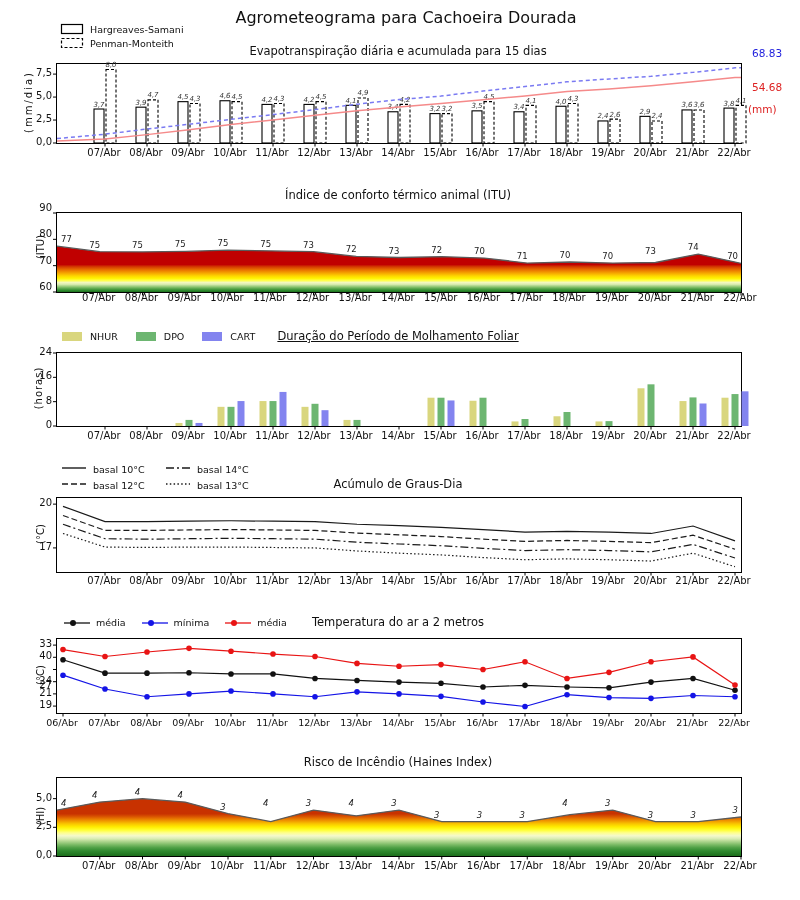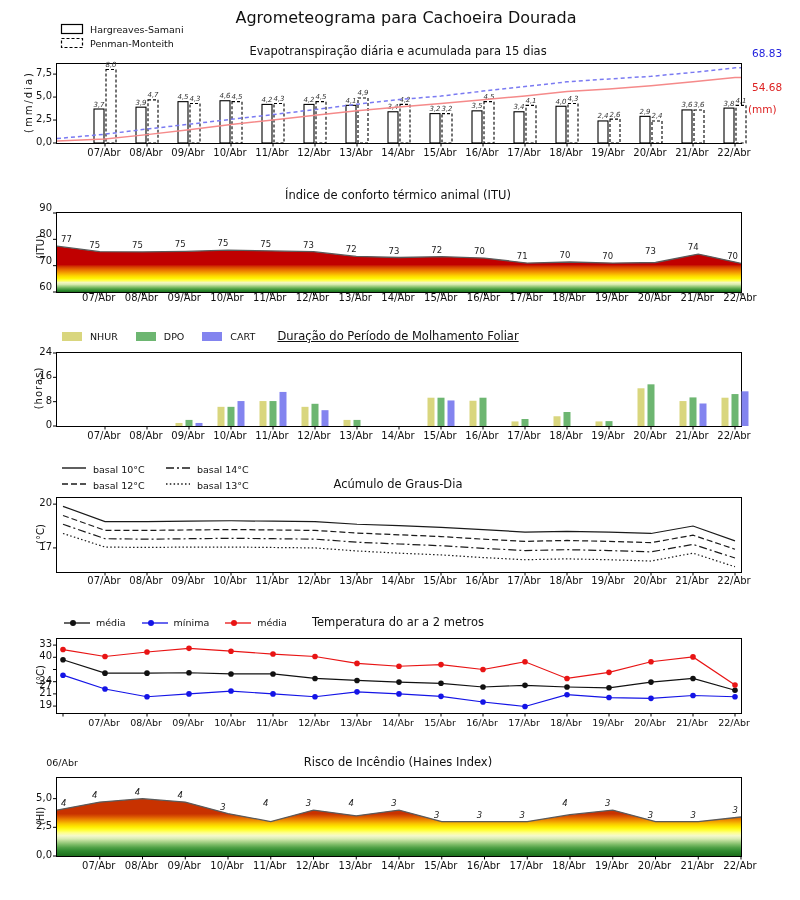--- a/index.html
+++ b/index.html
@@ -560,21 +560,21 @@
           <line x1="426" y1="74" x2="426" y2="77.5" stroke="#000" stroke-width="1"></line>
           <line x1="468" y1="74" x2="468" y2="77.5" stroke="#000" stroke-width="1"></line>
           <line x1="510" y1="74" x2="510" y2="77.5" stroke="#000" stroke-width="1"></line>
           <line x1="552" y1="74" x2="552" y2="77.5" stroke="#000" stroke-width="1"></line>
           <line x1="594" y1="74" x2="594" y2="77.5" stroke="#000" stroke-width="1"></line>
           <line x1="636" y1="74" x2="636" y2="77.5" stroke="#000" stroke-width="1"></line>
           <line x1="678" y1="74" x2="678" y2="77.5" stroke="#000" stroke-width="1"></line>
         </svg>
       </div>
     <div class="xticks" id="xt4">
-        <span style="left: 6px; margin-top: 40px;">06/Abr</span>
+        <span style="left: 6px;">06/Abr</span>
         <span style="left: 48px;">07/Abr</span>
         <span style="left: 90px;">08/Abr</span>
         <span style="left: 132px;">09/Abr</span>
         <span style="left: 174px;">10/Abr</span>
         <span style="left: 216px;">11/Abr</span>
         <span style="left: 258px;">12/Abr</span>
         <span style="left: 300px;">13/Abr</span>
         <span style="left: 342px;">14/Abr</span>
         <span style="left: 384px;">15/Abr</span>
         <span style="left: 426px;">16/Abr</span>

